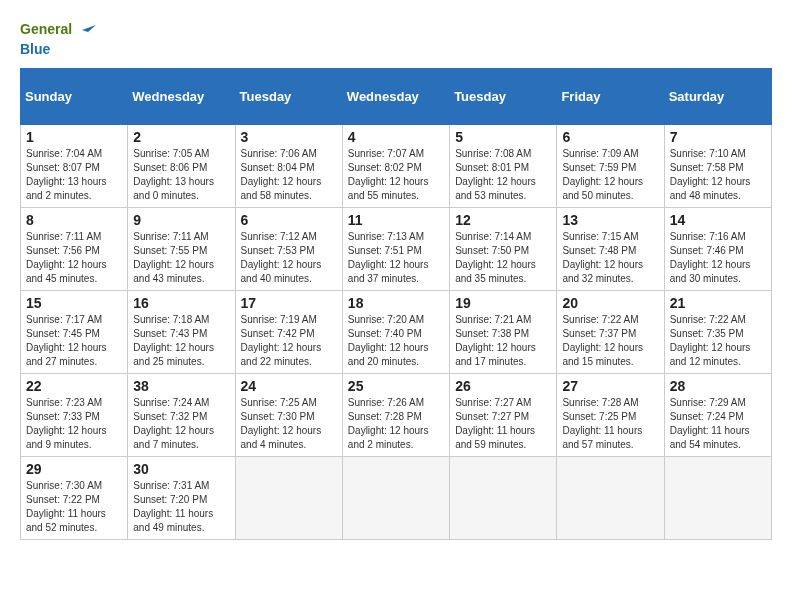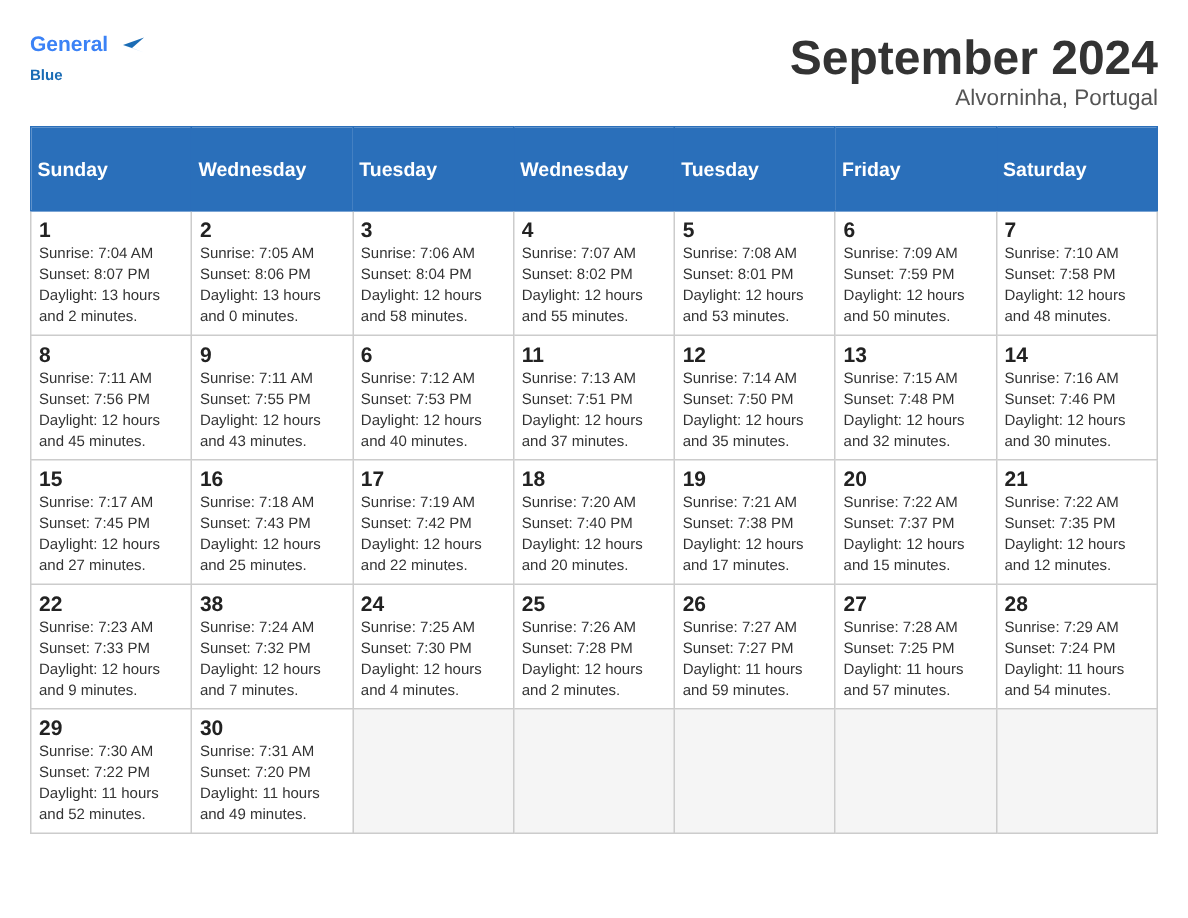--- a/index.html
+++ b/index.html
@@ -70,33 +70,29 @@
       font-size: 10px;
       line-height: 1.4;
     }
   </style>
 </head>
 <body>
 
 <div class="header">
   <div class="logo">
   <div style="line-height:1.1;">
-    <span style="font-size:14px;font-weight:bold;color:#3b82f6;">General</span>
+    <span style="font-size:14px;font-weight:bold;color:#4d7c0f;">General</span>
     <svg width="18" height="20" viewBox="0 0 18 20" style="vertical-align:middle;margin:0 1px;">
       <polygon points="4,10 18,5 10,12" fill="#1a6cb5"></polygon>
       <polygon points="4,10 18,15 10,12" fill="#2a8fea" opacity="0.6"></polygon>
     </svg>
     <br>
-    <span style="font-size:10px;font-weight:bold;color:#1a6cb5;">Blue</span>
+    <span style="font-size:14px;font-weight:bold;color:#1a6cb5;">Blue</span>
   </div>
 </div>
-  <div class="title-block">
-    <div class="month-title">September 2024</div>
-    <div class="location">Alvorninha, Portugal</div>
-  </div>
 </div>
 
 <table>
   <thead>
     <tr>
       <th>Sunday</th>
       <th>Wednesday</th>
       <th>Tuesday</th>
       <th>Wednesday</th>
       <th>Tuesday</th>

